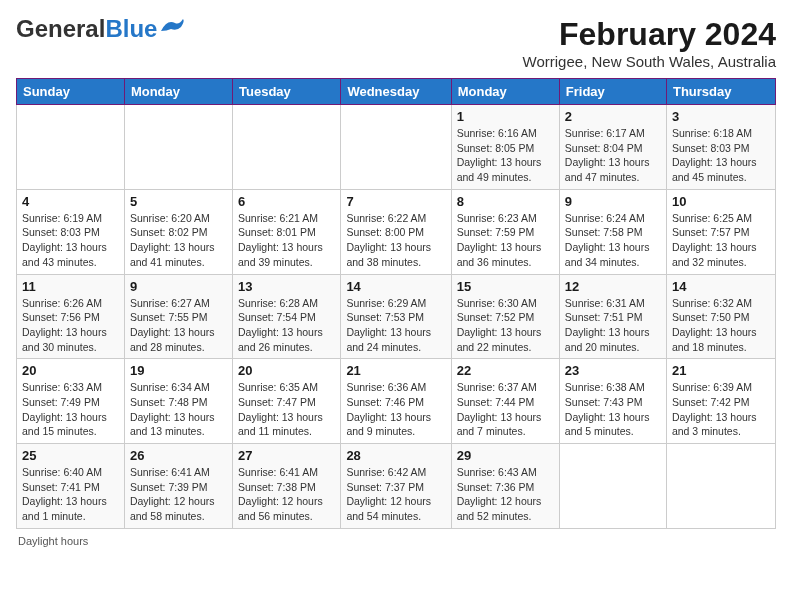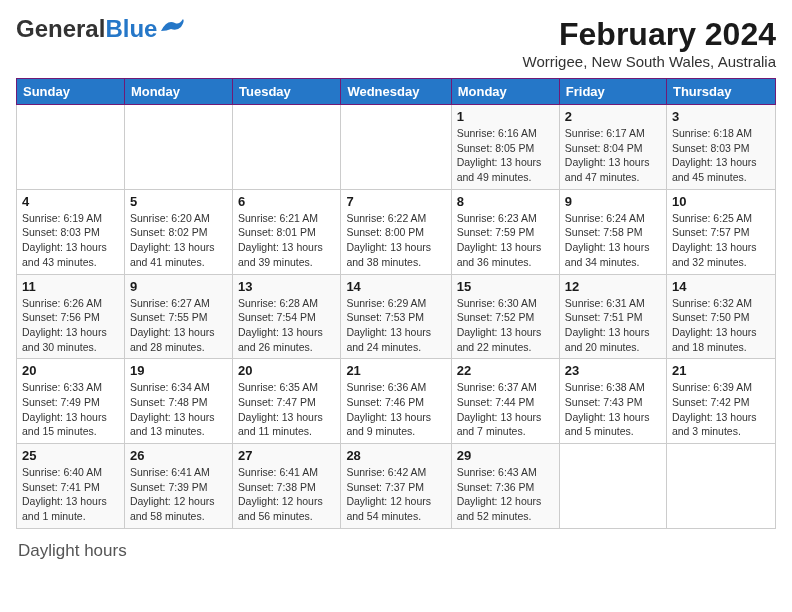--- a/index.html
+++ b/index.html
@@ -69,22 +69,22 @@
       color: #1a1a1a;
       display: block;
       margin-bottom: 2px;
     }
     .day-info {
       color: #333;
       font-size: 10.5px;
       line-height: 1.4;
     }
     .footer {
-      margin-top: 12px;
-      font-size: 17px;
+      margin-top: 6px;
+      font-size: 11px;
       color: #555;
       padding-left: 2px;
     }
     .empty-cell {
       background: #fff !important;
     }
   </style>
 </head>
 <body>
 

